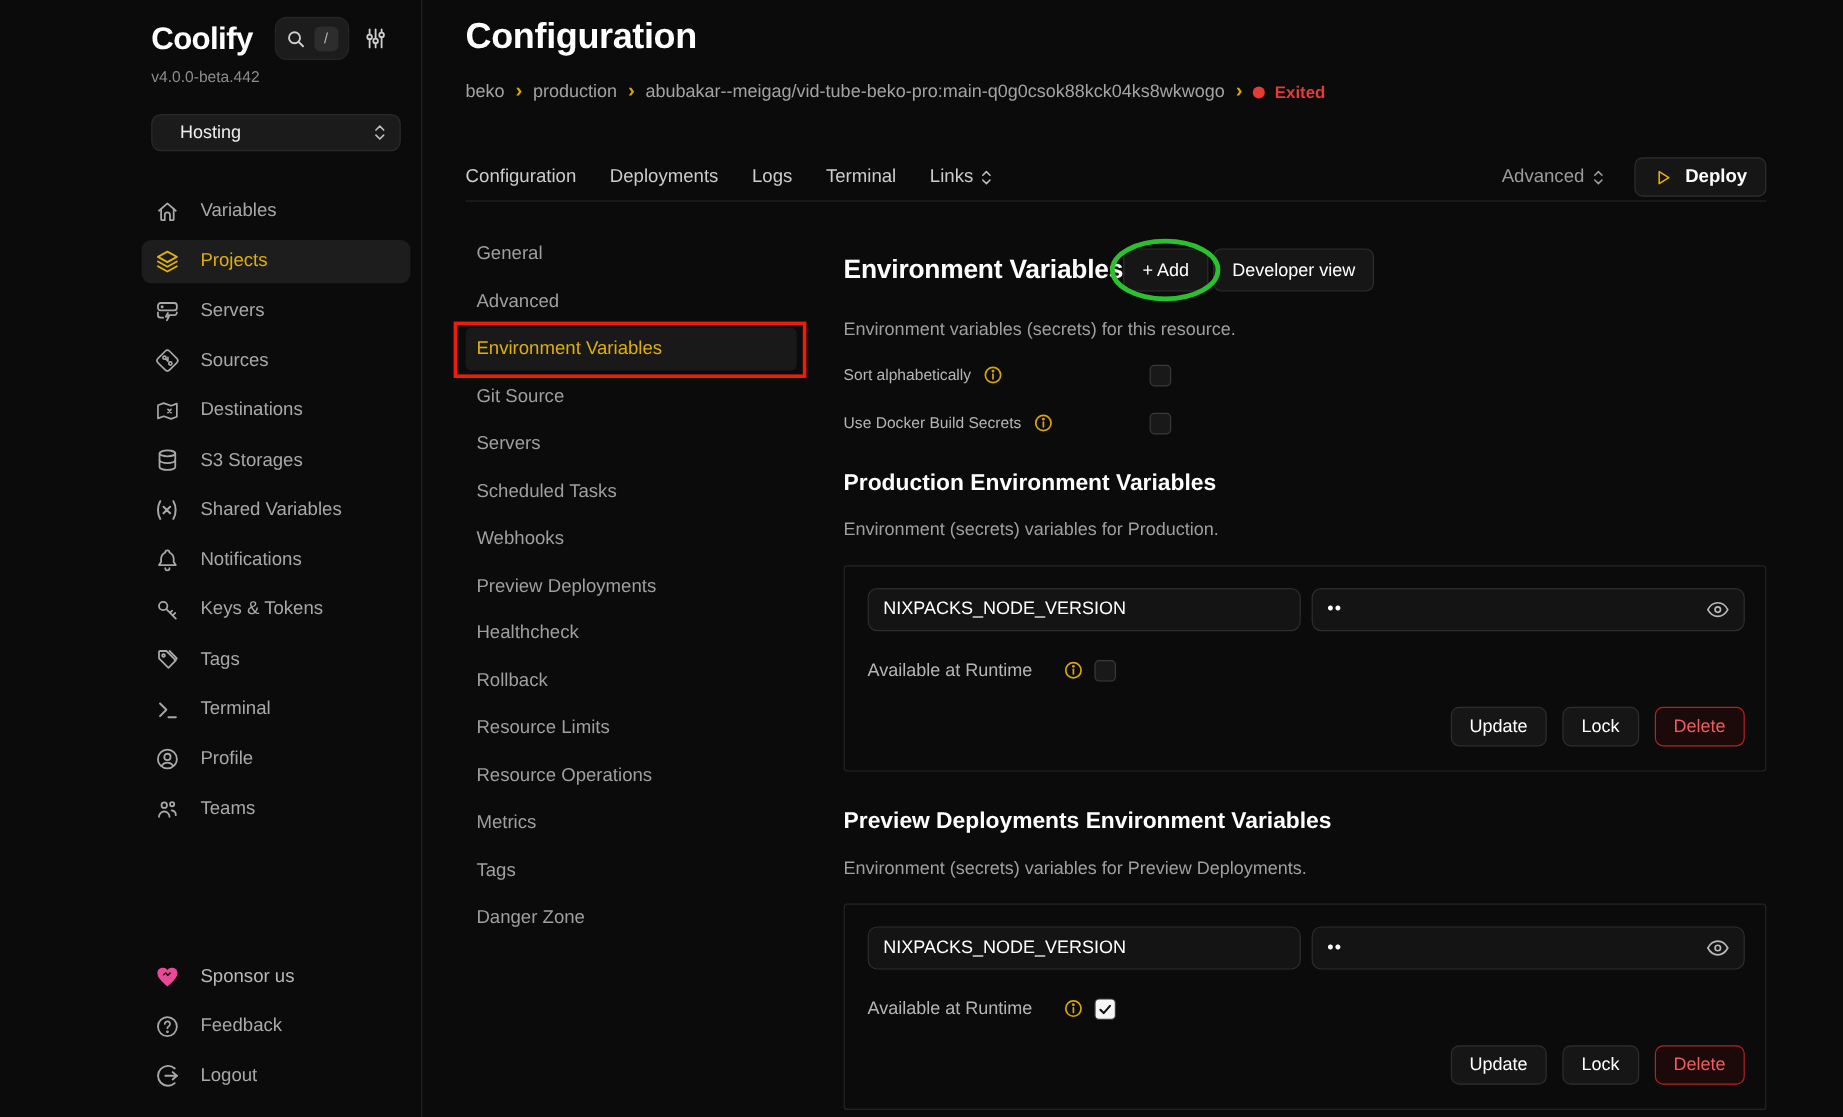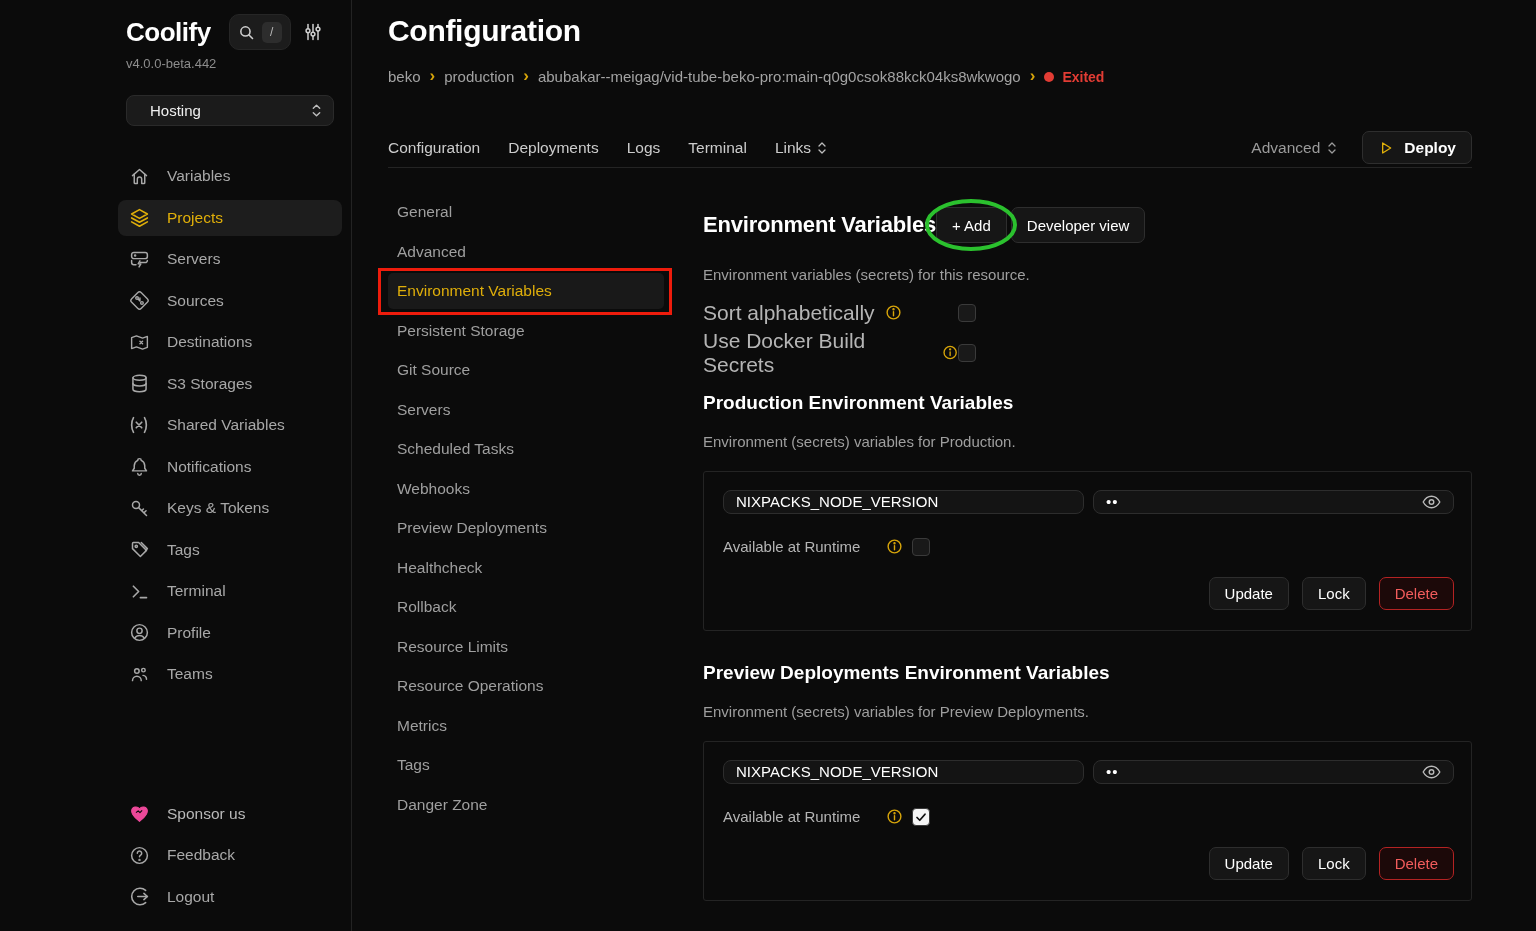--- a/index.html
+++ b/index.html
@@ -93,33 +93,33 @@
     height:36px; padding:0 15px; border-radius:7px;
     background:#161616; border:1px solid #2e2e2e;
     color:#fff; font-size:15px; display:flex; align-items:center; cursor:pointer; white-space:nowrap;
   }
   .add-wrap { position:relative; margin-left:0; }
   .annotation-green { position:absolute; left:50%; top:50%; transform:translate(-50%,-50%); pointer-events:none; z-index:5; }
   .dev-btn { margin-left:4px; }
   .muted { color:#9f9f9f; font-size:15px; }
   .env-sub { margin-top:9px; }
   .toggle-row { margin-top:21px; display:flex; align-items:center; height:18px; }
-  .toggle-label { width:255px; display:flex; align-items:center; gap:10px; color:#b5b5b5; font-size:21px; }
+  .toggle-label { width:255px; display:flex; align-items:center; gap:10px; color:#b5b5b5; font-size:13px; }
   .cb { width:18px; height:18px; border-radius:4px; background:#191919; border:1px solid #3a3a3a; cursor:pointer;
         display:flex; align-items:center; justify-content:center; }
   .cb.checked { background:#f5f5f5; border-color:#3a3a3a; }
   .cb .check { display:none; }
   .cb.checked .check { display:block; }
 
   .section-title { margin-top:30px; font-size:19px; font-weight:bold; }
   .section-sub { margin-top:7px; }
   .var-card { margin-top:21px; border:1px solid #242424; border-radius:3px; padding:18px 17px 20px 19px; }
   .inputs-row { display:flex; gap:9px; }
   .tin {
-    height:24px; background:#141414; border:1px solid #2d2d2d; border-radius:8px;
+    height:36px; background:#141414; border:1px solid #2d2d2d; border-radius:8px;
     color:#fff; font-size:15px; font-family:"Liberation Sans", sans-serif;
     padding:0 12px; outline:none;
   }
   .name-in { width:361px; flex:0 0 361px; }
   .value-wrap { flex:1; position:relative; }
   .value-in { width:100%; padding-right:42px; letter-spacing:1px; }
   .eye { position:absolute; right:12px; top:50%; transform:translateY(-50%); cursor:pointer; }
   .runtime-row { margin-top:24px; display:flex; align-items:center; height:18px; }
   .runtime-label { width:189px; display:flex; align-items:center; gap:26px; color:#b5b5b5; font-size:15px; }
   .card-btns { margin-top:21px; display:flex; justify-content:flex-end; gap:13px; }
@@ -386,23 +386,20 @@
           <span>General</span>
         </div>
       <div class="subnav-item">
           <span>Advanced</span>
         </div>
       <div class="subnav-item active">
         <span>Environment Variables</span>
         <span class="annotation-red"></span>
       </div>
       <div class="subnav-item">
-          <span>Persistent Storage</span>
-        </div>
-      <div class="subnav-item">
           <span>Git Source</span>
         </div>
       <div class="subnav-item">
           <span>Servers</span>
         </div>
       <div class="subnav-item">
           <span>Scheduled Tasks</span>
         </div>
       <div class="subnav-item">
           <span>Webhooks</span>

